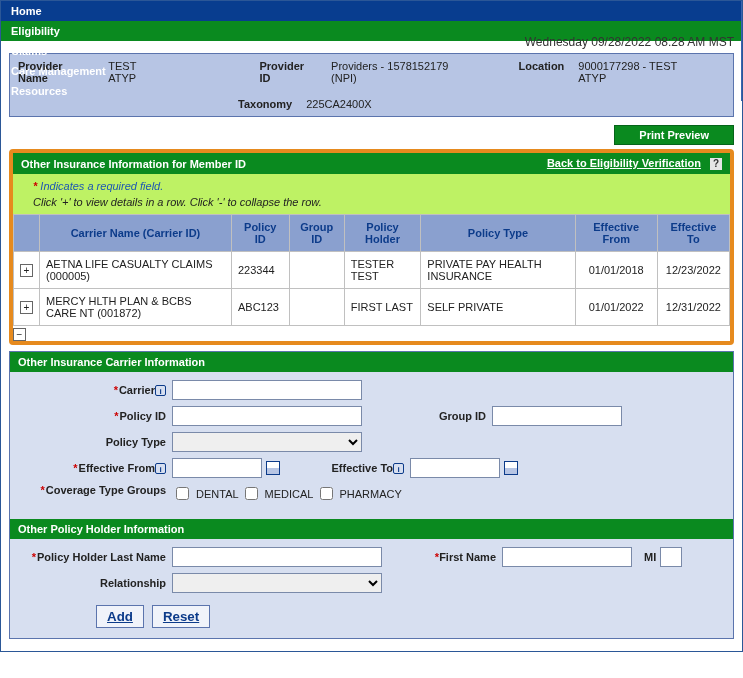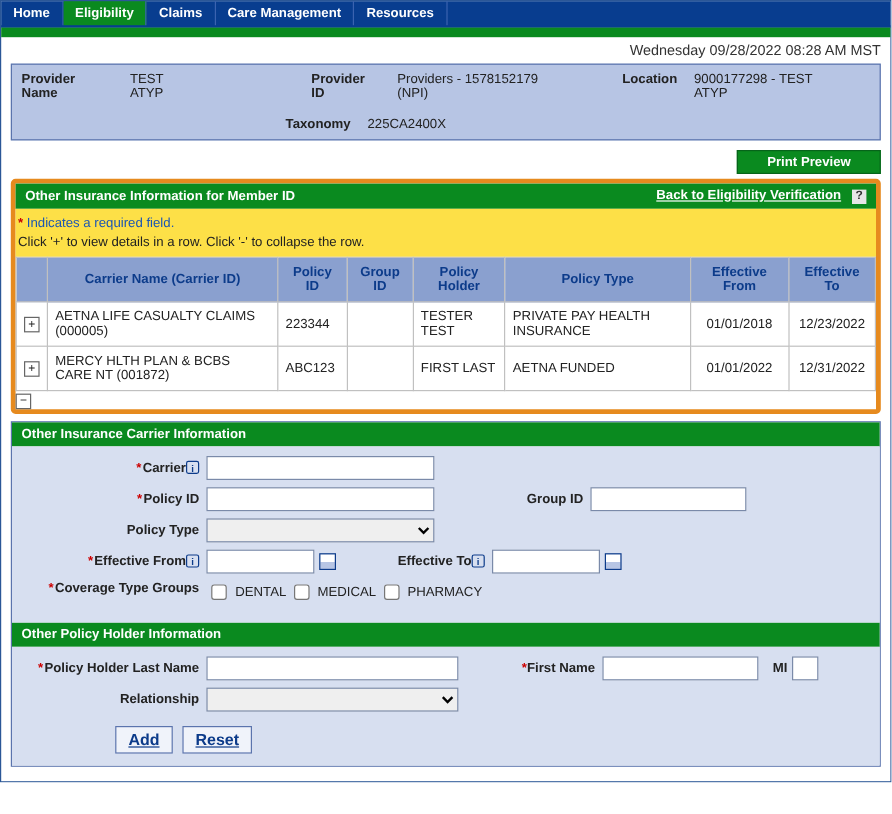--- a/index.html
+++ b/index.html
@@ -1,38 +1,38 @@
 <!DOCTYPE html>
 <html><head>
 <meta charset="utf-8">
 <style>
   * { box-sizing: border-box; }
   body { margin: 0; font-family: Verdana, Arial, sans-serif; font-size: 11px; color: #222; background: #fff; }
   .page { width: 743px; border: 1px solid #2b5797; }
-  .tabs { background: #083d8f; border-bottom: 2px solid #083d8f; display: flex; height: 22px; }
+  .tabs { background: #083d8f; border-bottom: 2px solid #083d8f; display: flex; height: 22px; flex-direction: column; }
   .tab { padding: 4px 10px; color: #fff; border-right: 1px solid #3b63b0; cursor: pointer; font-weight: bold; }
   .tab.active { background: #0a8a1f; }
   .greenbar-below-tabs { height: 8px; background: #0a8a1f; }
   .content { padding: 6px 8px 12px 8px; }
   .breadcrumb { font-size: 12px; padding: 4px 0 2px 0; }
   .breadcrumb a { color: #1b56b3; text-decoration: underline; cursor: pointer; }
   .breadcrumb .sep { color: #333; margin: 0 4px; }
   .timestamp { text-align: right; font-size: 12px; color: #333; margin-top: -2px; }
   .provider-panel { background: #b7c5e4; border: 1px solid #5b74ad; padding: 6px 8px; margin-top: 4px; }
   .provider-row { display: flex; gap: 14px; align-items: baseline; }
   .provider-row .lbl { font-weight: bold; }
   .provider-row .val { margin-right: 20px; }
   .provider-row2 { margin-top: 14px; }
   .right-actions { text-align: right; margin: 8px 0 4px 0; }
   .btn-green { background: #0a8a1f; color: #fff; font-weight: bold; padding: 3px 24px; border: 1px solid #06641a; cursor: pointer; display: inline-block; }
   .highlight-wrap { border: 4px solid #e68a1e; border-radius: 4px; }
   .section-header { background: #0a8a1f; color: #fff; font-weight: bold; padding: 4px 8px; display: flex; justify-content: space-between; align-items: center; }
   .section-header a { color: #fff; text-decoration: underline; font-weight: bold; cursor: pointer; }
   .help-icon { background: #e6e6e6; color: #333; width: 12px; height: 12px; font-size: 10px; font-weight: bold; text-align: center; line-height: 12px; margin-left: 6px; display: inline-block; }
-  .note-area { padding: 6px 2px; background: #fde047; }
+  .note-area { padding: 6px 20px; background: #bef264; font-style: italic; }
   .required-star { color: #cc0000; font-weight: bold; }
   .req-note { color: #1b56b3; }
   .instr { margin-top: 4px; }
   table.data { width: 100%; border-collapse: collapse; }
   table.data th { background: #8aa0cf; color: #0c3b8a; font-weight: bold; padding: 6px 6px; border: 1px solid #c0c0c0; text-align: center; }
   table.data td { border: 1px solid #c0c0c0; padding: 6px 6px; vertical-align: middle; }
   .expand-cell { width: 20px; text-align: center; background: #fff; }
   .expand-btn { width: 13px; height: 13px; border: 1px solid #666; background: #fff; display: inline-block; line-height: 11px; text-align: center; cursor: pointer; font-size: 10px; }
   .collapse-symbol { display: inline-block; width: 13px; height: 13px; border: 1px solid #666; line-height: 11px; text-align: center; font-size: 10px; margin-top: 2px; }
   .section-box { border: 1px solid #5b74ad; margin-top: 6px; }
@@ -128,21 +128,21 @@
             <td>PRIVATE PAY HEALTH INSURANCE</td>
             <td style="text-align:center">01/01/2018</td>
             <td style="text-align:center">12/23/2022</td>
           </tr>
           <tr>
             <td class="expand-cell"><span class="expand-btn">+</span></td>
             <td>MERCY HLTH PLAN &amp; BCBS CARE NT (001872)</td>
             <td>ABC123</td>
             <td></td>
             <td>FIRST LAST</td>
-            <td>AETNA FUNDED</td>
+            <td>SELF PRIVATE</td>
             <td style="text-align:center">01/01/2022</td>
             <td style="text-align:center">12/31/2022</td>
           </tr>
         </tbody>
       </table>
       <span class="collapse-symbol">−</span>
     </div>
 
     <div class="section-box">
       <div class="section-header">

